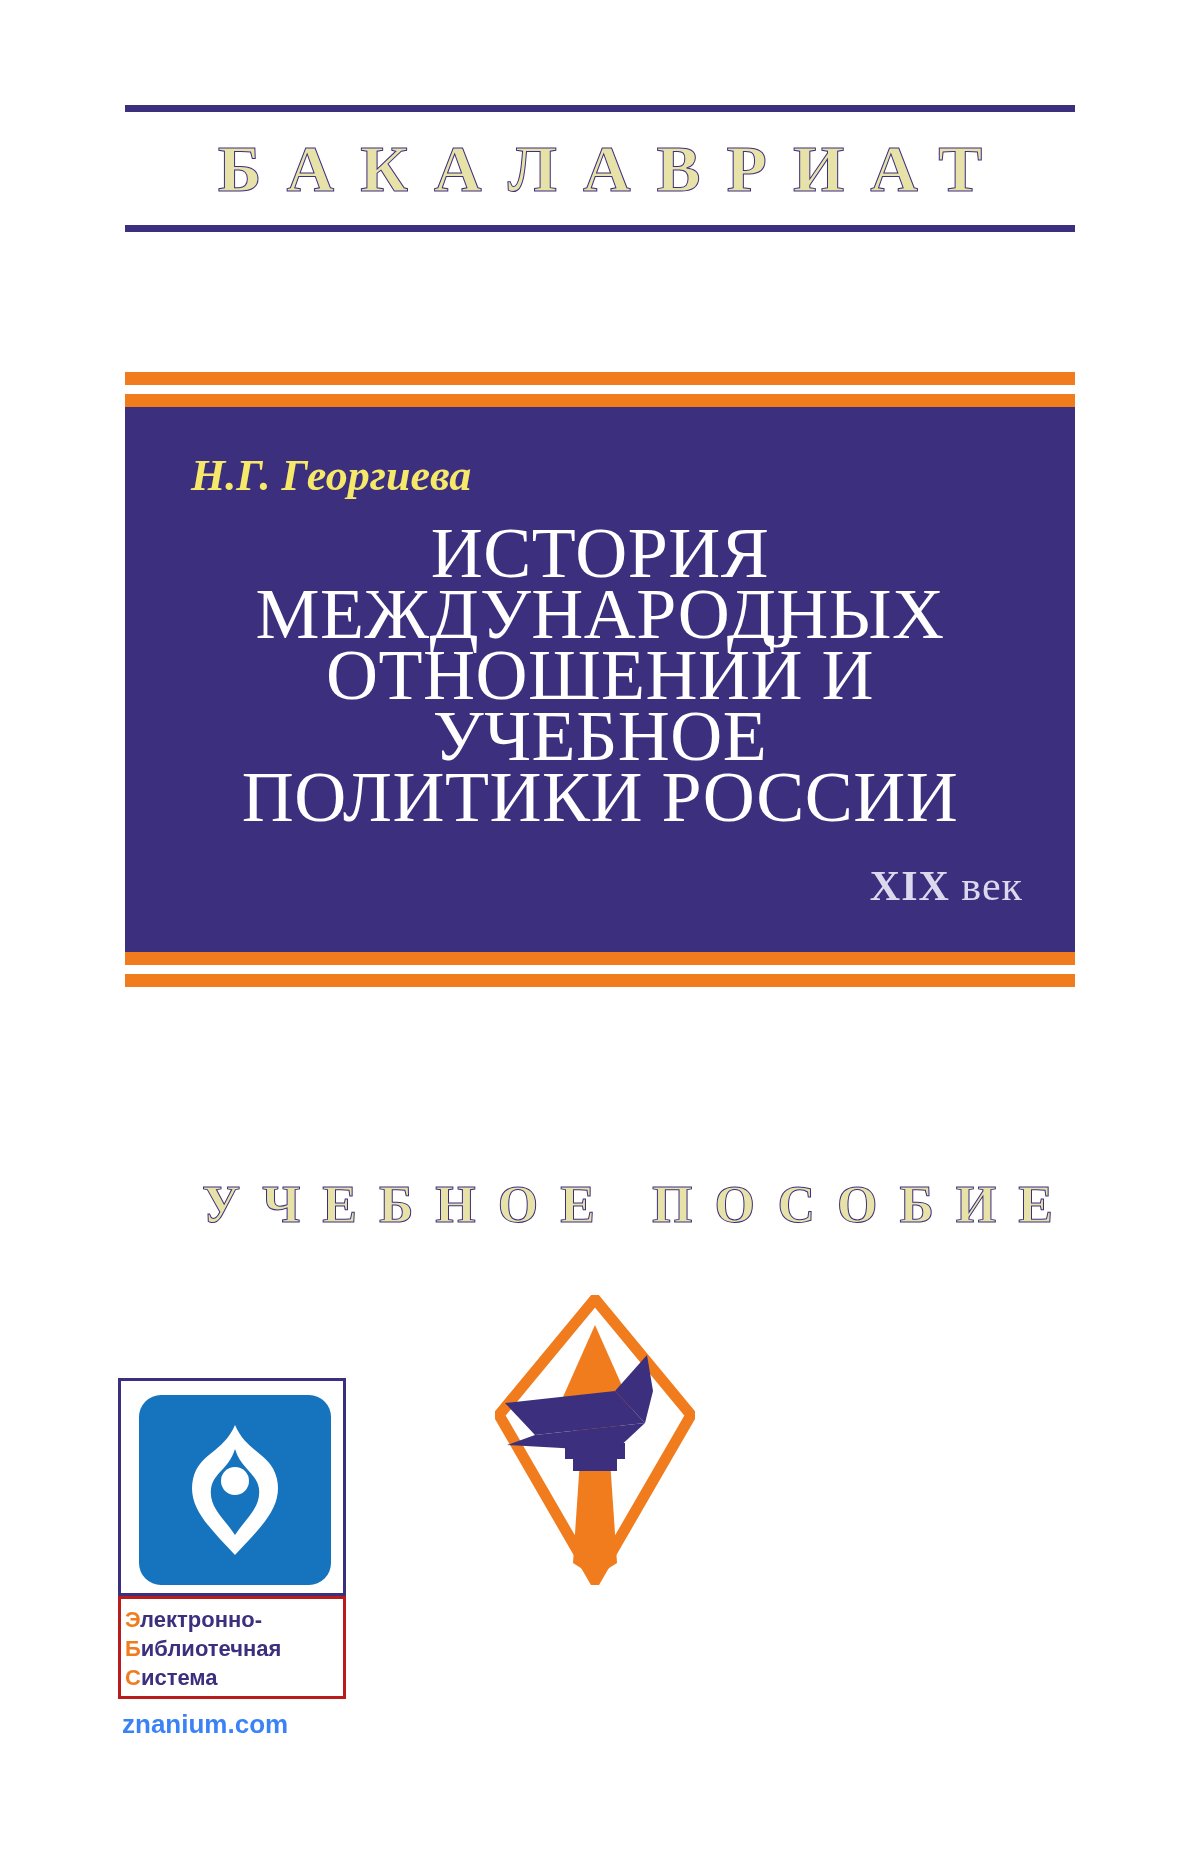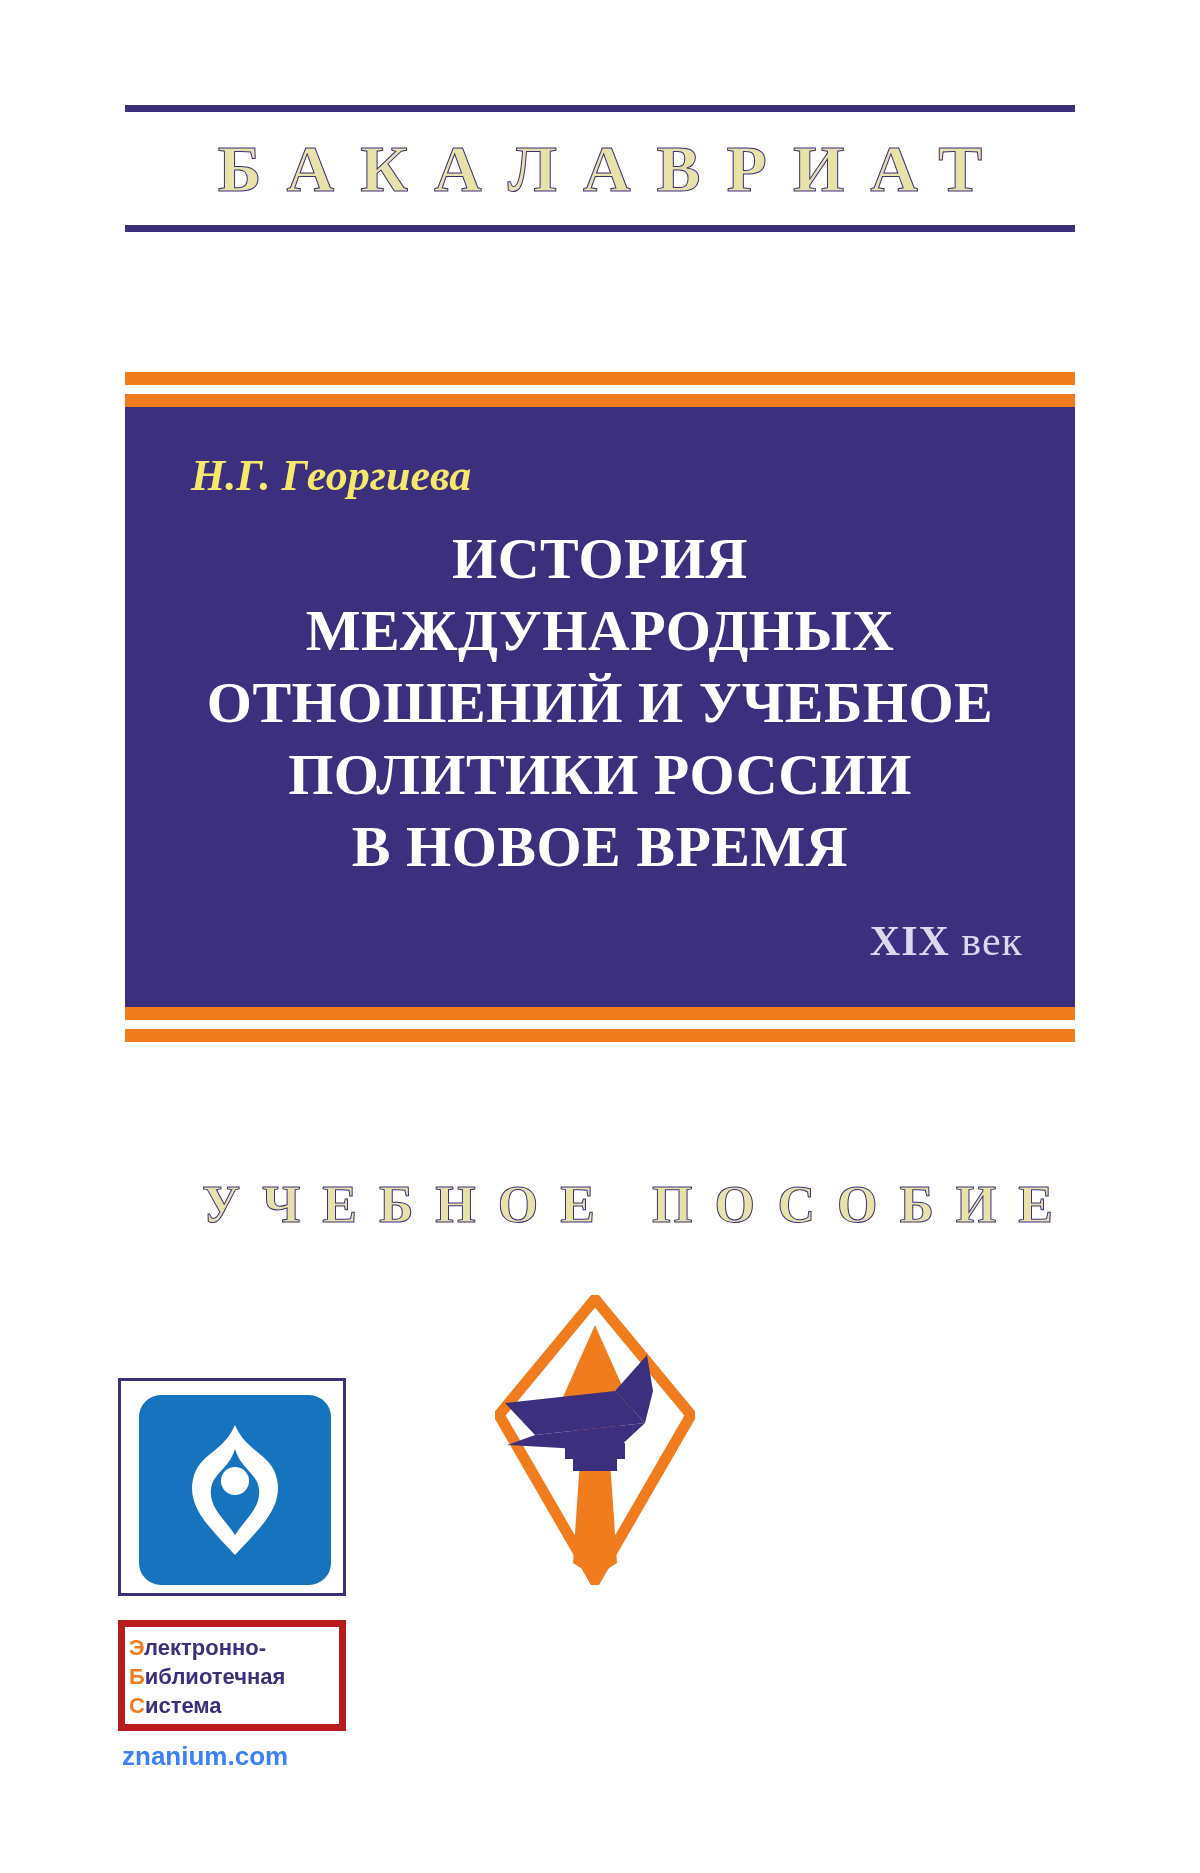--- a/index.html
+++ b/index.html
@@ -81,23 +81,23 @@
     font-family: "Liberation Serif", serif;
     font-style: italic;
     font-weight: bold;
     font-size: 44px;
     line-height: 62px;
     margin: 0 0 16px 14px;
   }
   .title {
     color: #ffffff;
     font-family: "Liberation Serif", serif;
-    font-weight: bold;
-    font-size: 58px;
-    line-height: 72px;
+    font-weight: normal;
+    font-size: 72px;
+    line-height: 61px;
     text-align: center;
     margin: 8px 0 0 0;
     letter-spacing: 0.5px;
   }
   .subtitle {
     color: #dcd9ef;
     font-family: "Liberation Serif", serif;
     font-size: 42px;
     text-align: right;
     margin-top: 34px;
@@ -154,23 +154,23 @@
     width: 192px; height: 190px;
     background: #1673bd;
     border-radius: 22px;
   }
   .zn-mark {
     position: absolute;
     left: 18px; top: 14px;
     width: 192px; height: 190px;
   }
   .zn-lines {
-    margin-top: 24px;
+    margin-top: 0;
     width: 228px;
-    border: 7px solid #b91c1c;
+    border: 3px solid #b91c1c;
     box-sizing: border-box;
     background: #ffffff;
     padding: 6px 0 4px 4px;
   }
   .zn-line {
     font-family: "Liberation Sans", sans-serif;
     font-size: 22px;
     font-weight: bold;
     color: #3c2f7e;
     line-height: 29px;
@@ -206,21 +206,20 @@
     <div class="orange-bar"></div>
 
     <div class="purple-box">
       <div class="authors">
         <div>Н.Г. Георгиева</div>
       </div>
       <div class="title">
         <div>ИСТОРИЯ МЕЖДУНАРОДНЫХ</div>
         <div>ОТНОШЕНИЙ И УЧЕБНОЕ</div>
         <div>ПОЛИТИКИ РОССИИ</div>
-        <div>В НОВОЕ ВРЕМЯ</div>
       </div>
       <div class="subtitle">
         <span class="rom">XIX</span>
         <span>век</span>
       </div>
     </div>
 
     <div class="orange-bar"></div>
     <div class="gap-white"></div>
     <div class="orange-bar"></div>

